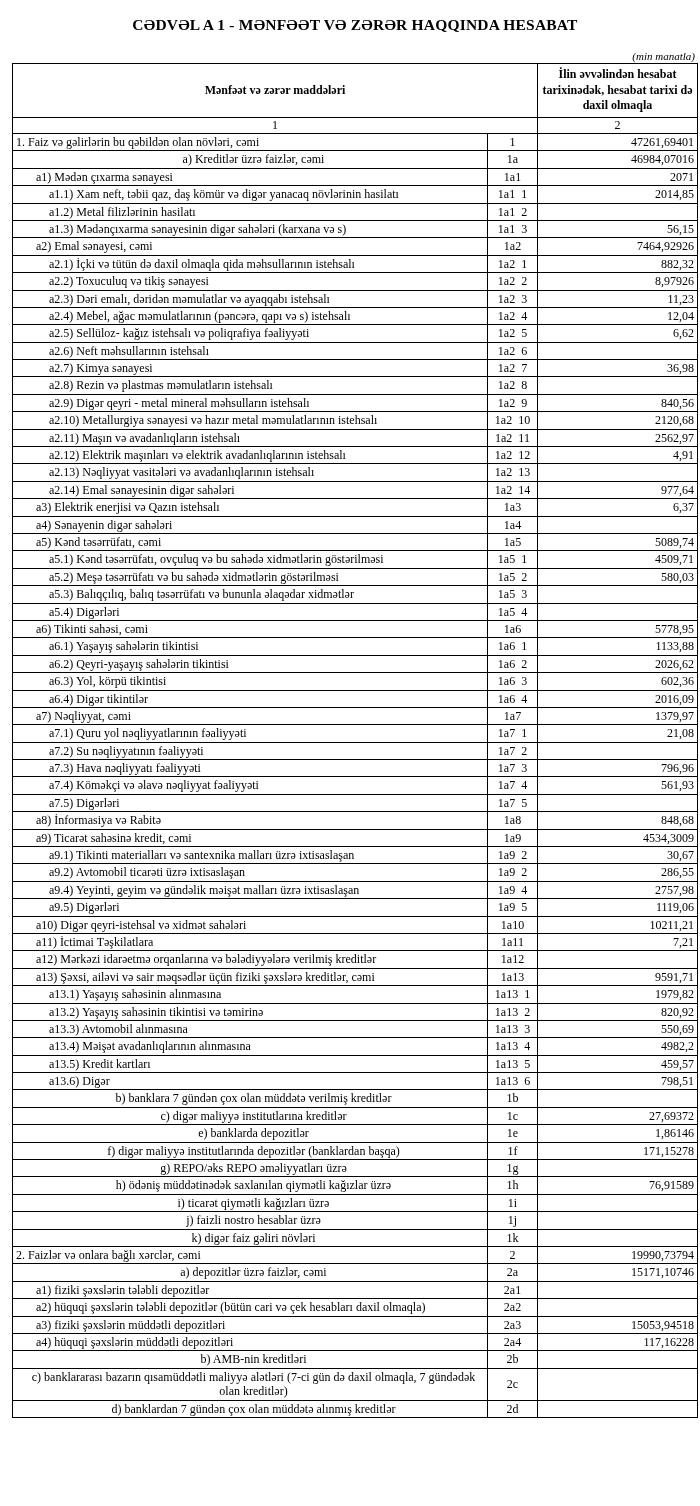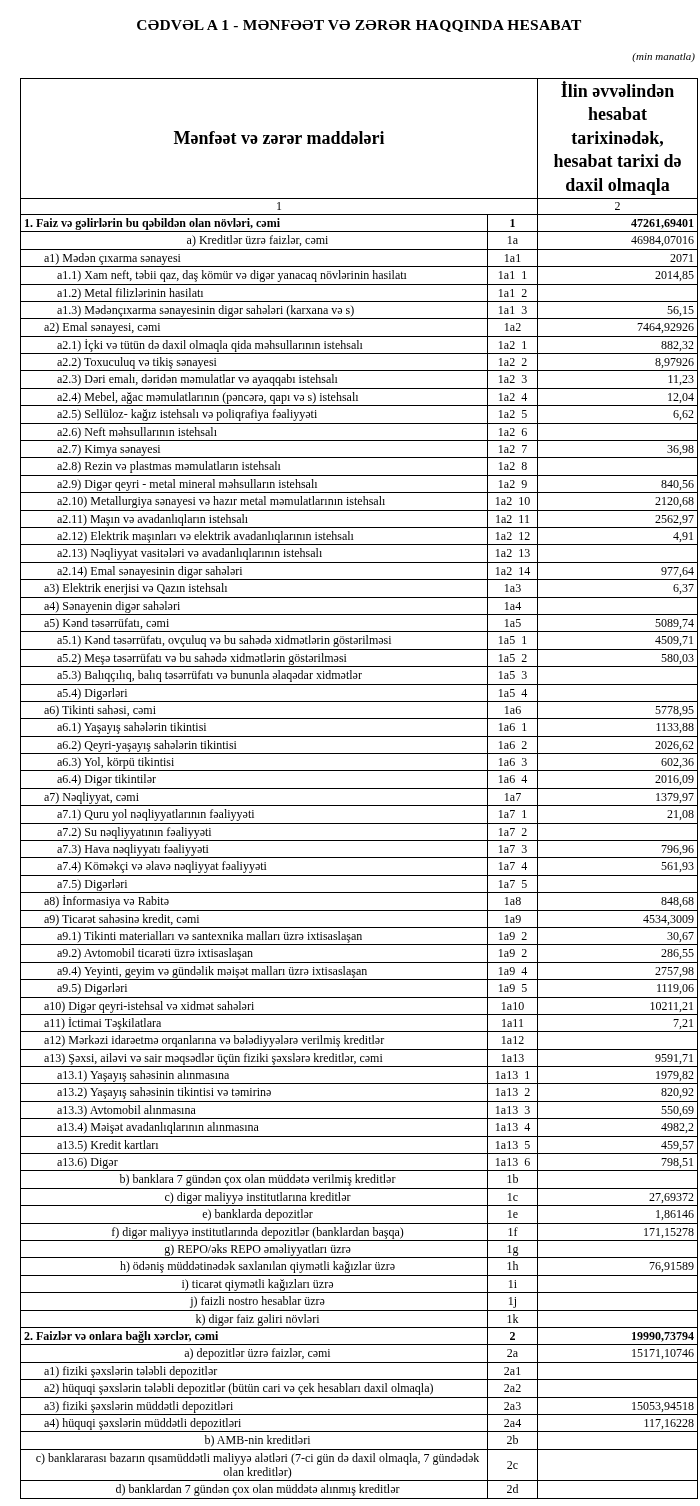--- a/index.html
+++ b/index.html
@@ -1,31 +1,31 @@
 <!DOCTYPE html>
 <html><head>
 <meta charset="utf-8">
 <style>
   * { box-sizing: border-box; }
   html, body { margin: 0; padding: 0; background: #ffffff; }
   body { width: 700px; color: #000; font-family: "Liberation Serif", serif; }
-  .page { padding: 8px 2px 4px 20px; }
+  .page { padding: 8px 2px 4px 12px; }
   .title { text-align: center; font-weight: bold; font-size: 15.5px; margin: 8px 0 16px 0; letter-spacing: 0.2px; }
-  .unit-note { text-align: right; font-style: italic; font-size: 11px; padding-right: 3px; margin-bottom: 16px; }
+  .unit-note { text-align: right; font-style: italic; font-size: 11px; padding-right: 3px; margin-bottom: 1px; }
   table { width: 100%; border-collapse: collapse; table-layout: fixed; font-size: 12px; }
   col.c1 { width: auto; } col.c2 { width: 50px; } col.c3 { width: 160px; }
   th, td { border: 1px solid #000; padding: 1px 3px; vertical-align: middle; overflow: hidden; }
   th { font-weight: bold; text-align: center; }
-  .hdr-main th { height: 54px; font-size: 18px; line-height: 1.3; }
+  .hdr-main th { height: 54px; font-size: 12px; line-height: 1.3; }
   .hdr-num th { font-weight: normal; height: 16px; padding: 0 3px; }
   td { height: 17px; line-height: 1.2; }
   td.c-label { text-align: left; }
   td.c-code { text-align: center; white-space: pre; padding: 0 1px; }
   td.c-value { text-align: right; padding-right: 3px; }
-  tr.bold td { font-weight: bold; margin-left: 31px; }
+  tr.bold td { font-weight: normal; margin-left: 31px; }
   tr.lvl0 td.c-label { padding-left: 3px; }
   tr.lvl1 td.c-label { padding-left: 10px; text-align: center; }
   tr.lvl2 td.c-label { padding-left: 23px; }
   tr.lvl3 td.c-label { padding-left: 36px; }
 </style>
 </head>
 <body>
 
 <div class="page">
   <div class="title">CƏDVƏL A 1 - MƏNFƏƏT VƏ ZƏRƏR HAQQINDA HESABAT</div>

